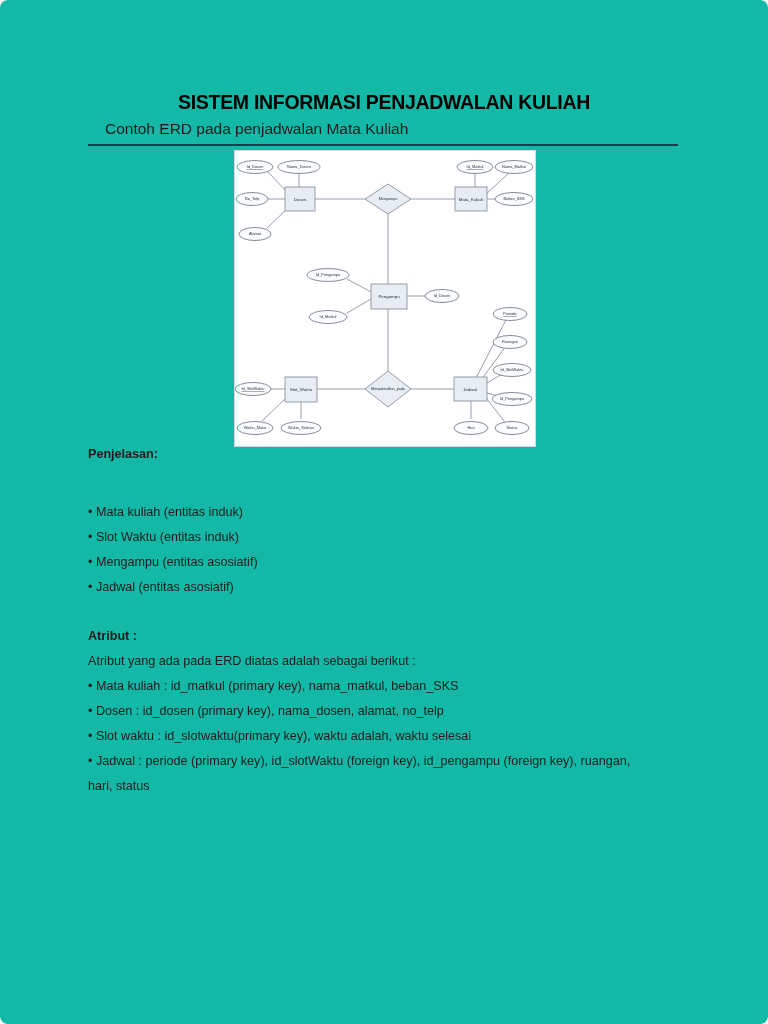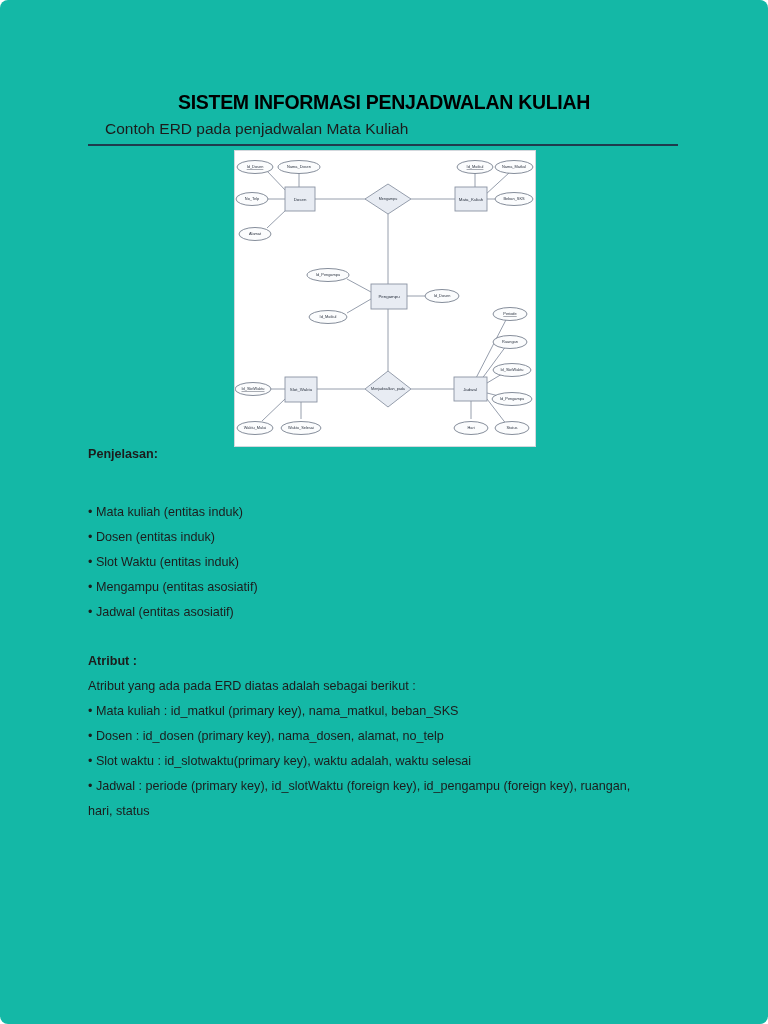--- a/index.html
+++ b/index.html
@@ -264,21 +264,20 @@
 
   <div class="body-text">
 
     <div class="blk head line-row">Penjelasan:</div>
 
     <div class="blk spacer-lg"></div>
 
 
 
     <div class="blk line-row">• Mata kuliah (entitas induk)</div>
-    <div class="blk line-row">• Dosen (entitas induk)</div>
     <div class="blk line-row">• Slot Waktu (entitas induk)</div>
     <div class="blk line-row">• Mengampu (entitas asosiatif)</div>
     <div class="blk line-row">• Jadwal (entitas asosiatif)</div>
 
     <div class="blk spacer-md"></div>
 
     <div class="blk head line-row">Atribut :</div>
 
     <div class="blk line-row">Atribut yang ada pada ERD diatas adalah sebagai berikut :</div>
 

